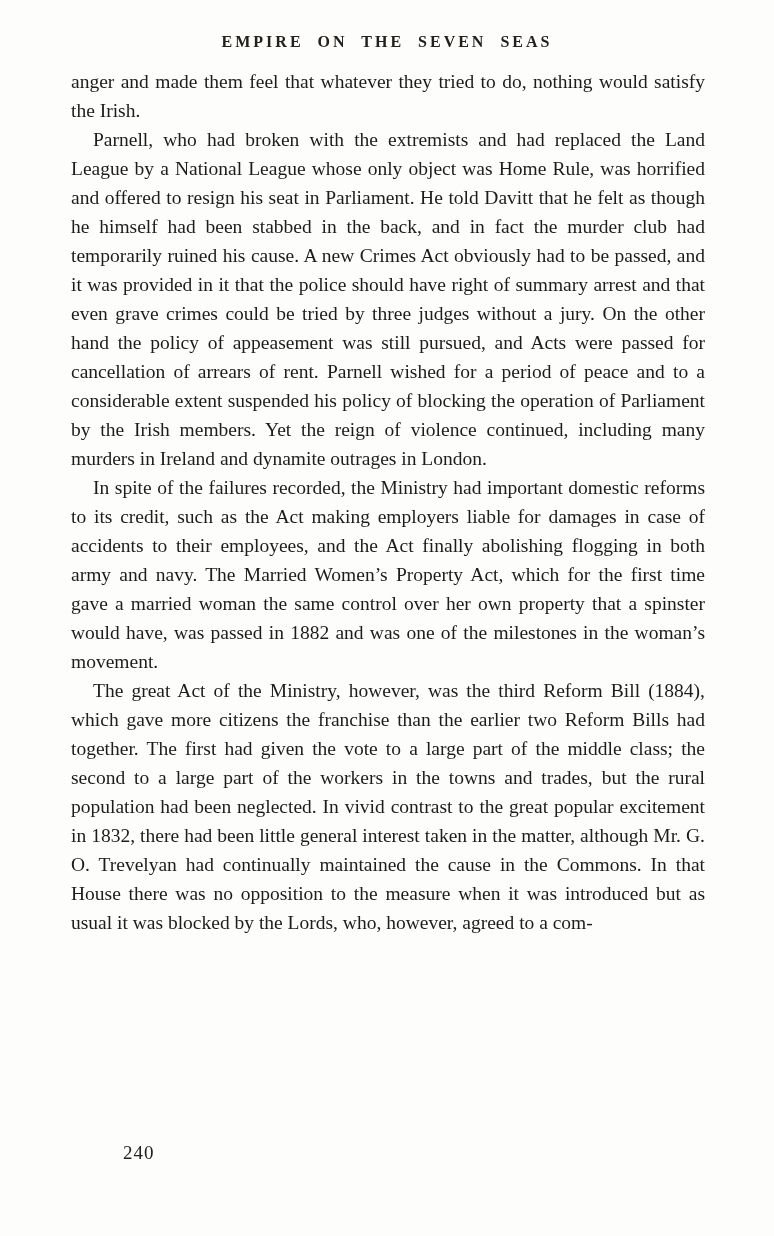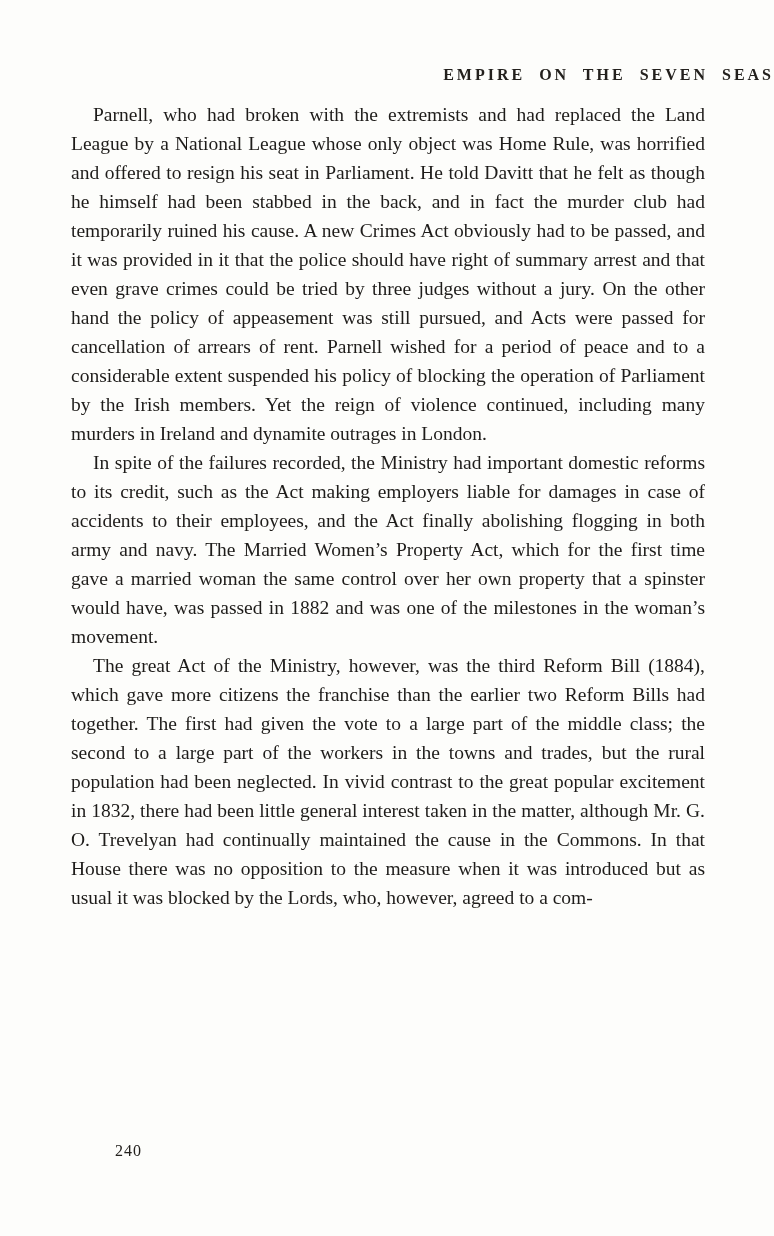--- a/index.html
+++ b/index.html
@@ -12,22 +12,22 @@
     width: 774px;
     height: 1236px;
     margin: 0 auto;
     background: #fdfdfb;
     color: #1e1c1a;
     font-family: "Liberation Serif", "DejaVu Serif", serif;
     overflow: hidden;
     box-sizing: border-box;
   }
   .running-header {
-    margin-top: 66px;
-    text-align: right;
+    margin-top: 33px;
+    text-align: center;
     font-weight: bold;
     font-size: 16px;
     letter-spacing: 3px;
     word-spacing: 7px;
     color: #23201d;
   }
   .body-text {
     margin: 16px 69px 0 71px;
     font-size: 19.5px;
     line-height: 29px;
@@ -36,35 +36,36 @@
   .body-text p {
     margin: 0;
     padding: 0;
   }
   .body-text p.indent {
     text-indent: 22px;
     font-family: Liberation Serif, serif;
   }
   .folio {
     position: absolute;
-    left: 115px;
+    left: 123px;
     top: 1142px;
-    font-size: 16px;
+    font-size: 19px;
     letter-spacing: 1px;
     color: #23201d;
   }
 </style>
 </head>
 <body>
 
 <div class="book-page">
 
   <div class="running-header">EMPIRE ON THE SEVEN SEAS</div>
 
   <div class="body-text">
+    <p>anger and made them feel that whatever they tried to do, nothing would satisfy the Irish.</p>
     <p class="indent">Parnell, who had broken with the extremists and had replaced the Land League by a National League whose only object was Home Rule, was horrified and offered to resign his seat in Parliament. He told Davitt that he felt as though he himself had been stabbed in the back, and in fact the murder club had temporarily ruined his cause. A new Crimes Act obviously had to be passed, and it was provided in it that the police should have right of summary arrest and that even grave crimes could be tried by three judges without a jury. On the other hand the policy of appeasement was still pursued, and Acts were passed for cancellation of arrears of rent. Parnell wished for a period of peace and to a considerable extent suspended his policy of blocking the operation of Parliament by the Irish members. Yet the reign of violence continued, including many murders in Ireland and dynamite outrages in London.</p>
     <p class="indent">In spite of the failures recorded, the Ministry had important domestic reforms to its credit, such as the Act making employers liable for damages in case of accidents to their employees, and the Act finally abolishing flogging in both army and navy. The Married Women’s Property Act, which for the first time gave a married woman the same control over her own property that a spinster would have, was passed in 1882 and was one of the milestones in the woman’s movement.</p>
     <p class="indent">The great Act of the Ministry, however, was the third Reform Bill (1884), which gave more citizens the franchise than the earlier two Reform Bills had together. The first had given the vote to a large part of the middle class; the second to a large part of the workers in the towns and trades, but the rural population had been neglected. In vivid contrast to the great popular excitement in 1832, there had been little general interest taken in the matter, although Mr. G. O. Trevelyan had continually maintained the cause in the Commons. In that House there was no opposition to the measure when it was introduced but as usual it was blocked by the Lords, who, however, agreed to a com-</p>
   </div>
 
   <div class="folio">240</div>
 
 </div>
 
 </body></html>

